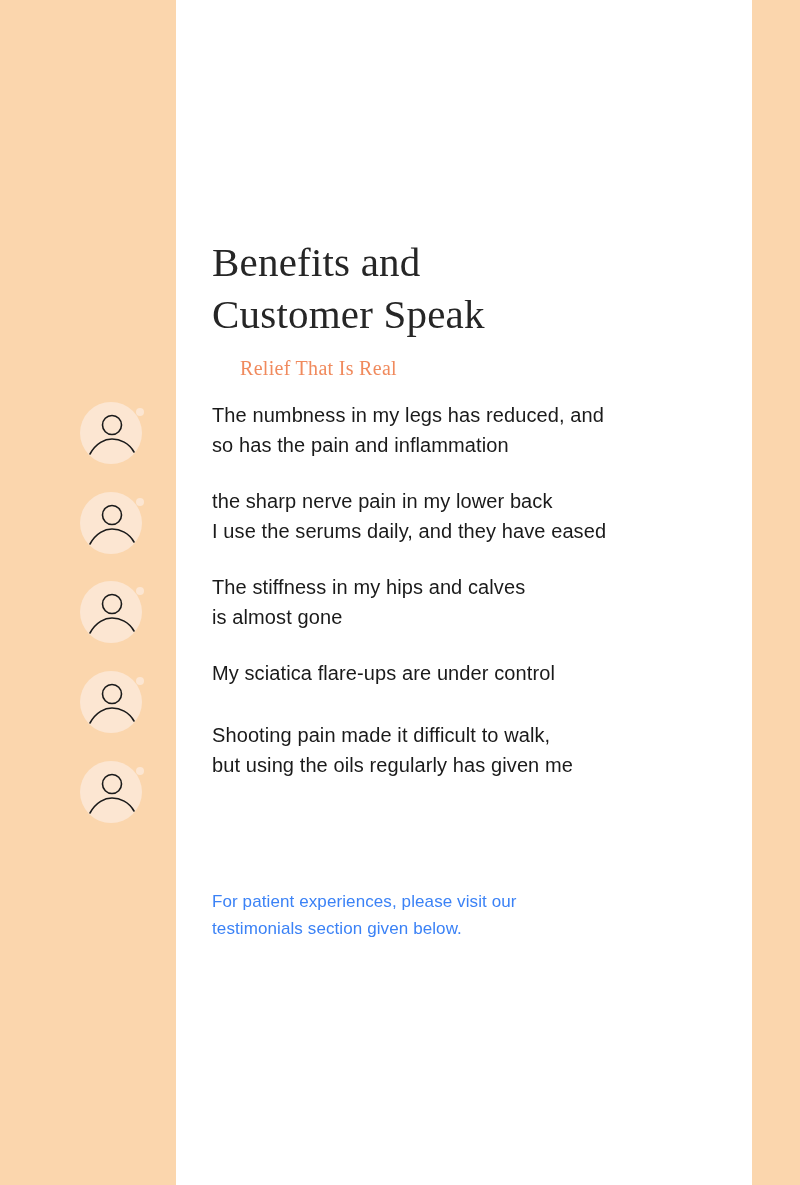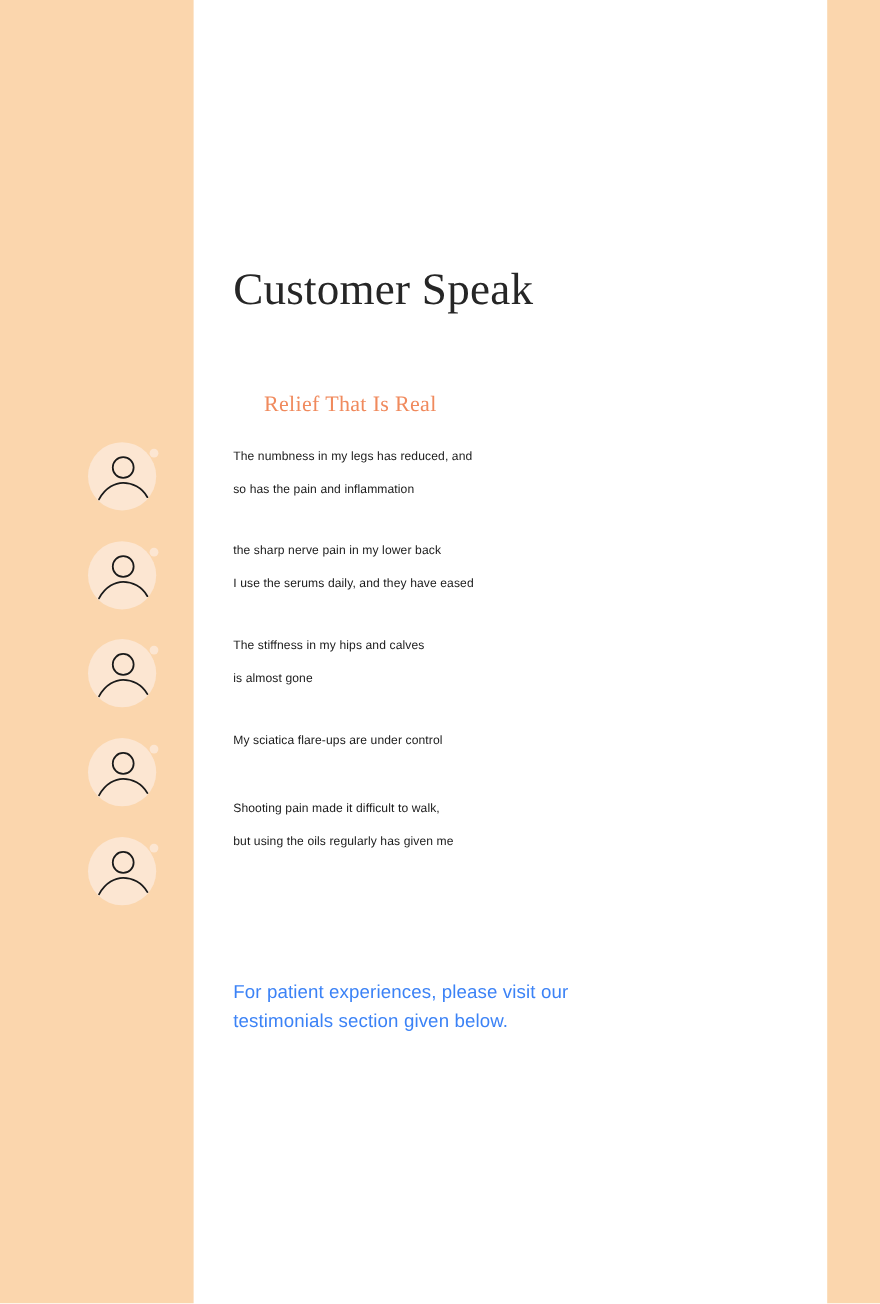--- a/index.html
+++ b/index.html
@@ -66,21 +66,21 @@
     letter-spacing: 0.3px;
     margin-left: 28px;
   }
   .testimonials {
     position: absolute;
     top: 400px;
     left: 0;
     width: 520px;
   }
   .testimonial {
-    font-size: 11px;
+    font-size: 20px;
     line-height: 30px;
     color: #1a1a1a;
     margin-bottom: 26px;
     letter-spacing: 0.1px;
   }
   .testimonial:nth-child(4) {
     margin-bottom: 32px;
   }
   .note {
     position: absolute;
@@ -175,20 +175,21 @@
       <svg width="50" height="48" viewBox="0 0 50 48">
         <circle cx="25" cy="15" r="9.5" fill="none" stroke="#1a1a1a" stroke-width="1.6"></circle>
         <path d="M3 44 C9 33, 18 29, 25 29 C33 29, 42 33, 47 42" fill="none" stroke="#1a1a1a" stroke-width="1.6" stroke-linecap="round"></path>
       </svg>
     </div>
   </div>
 
   <div class="content">
 
     <div class="title">
+      <div>Benefits and</div>
       <div>Customer Speak</div>
     </div>
 
     <div class="subtitle">Relief That Is Real</div>
 
     <div class="testimonials">
       <div class="testimonial">
         <div>The numbness in my legs has reduced, and</div>
         <div>so has the pain and inflammation</div>
       </div>

